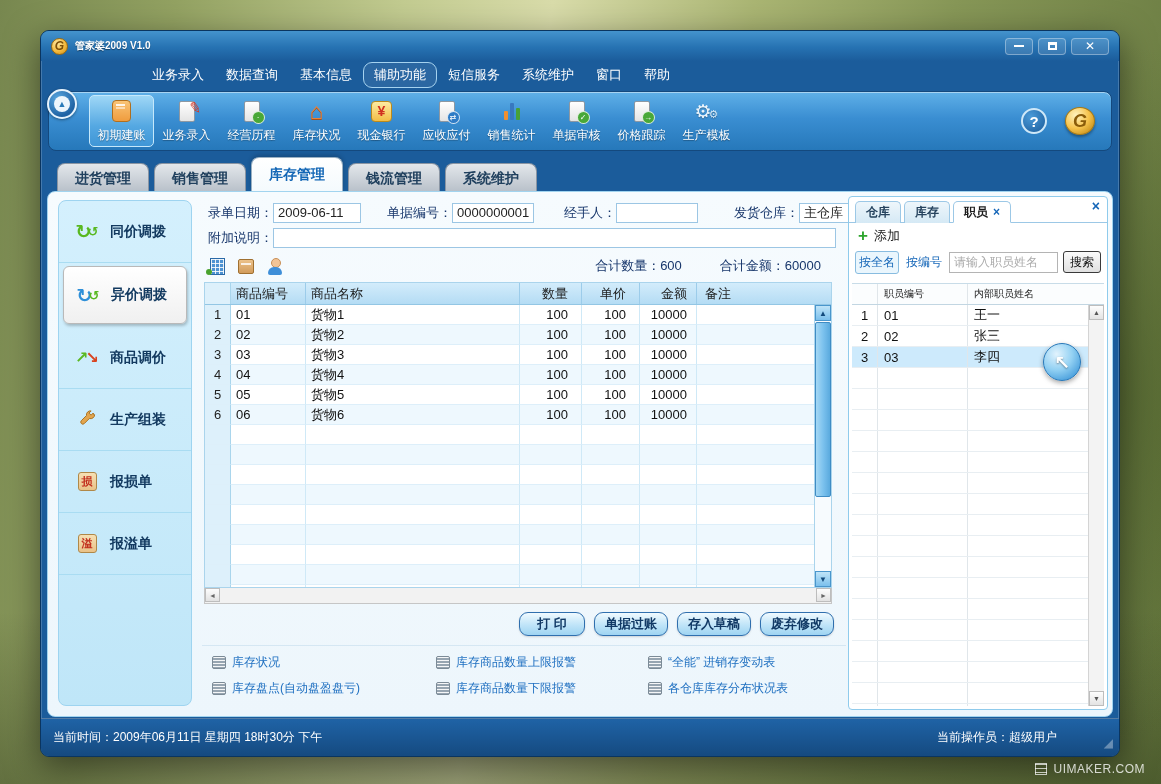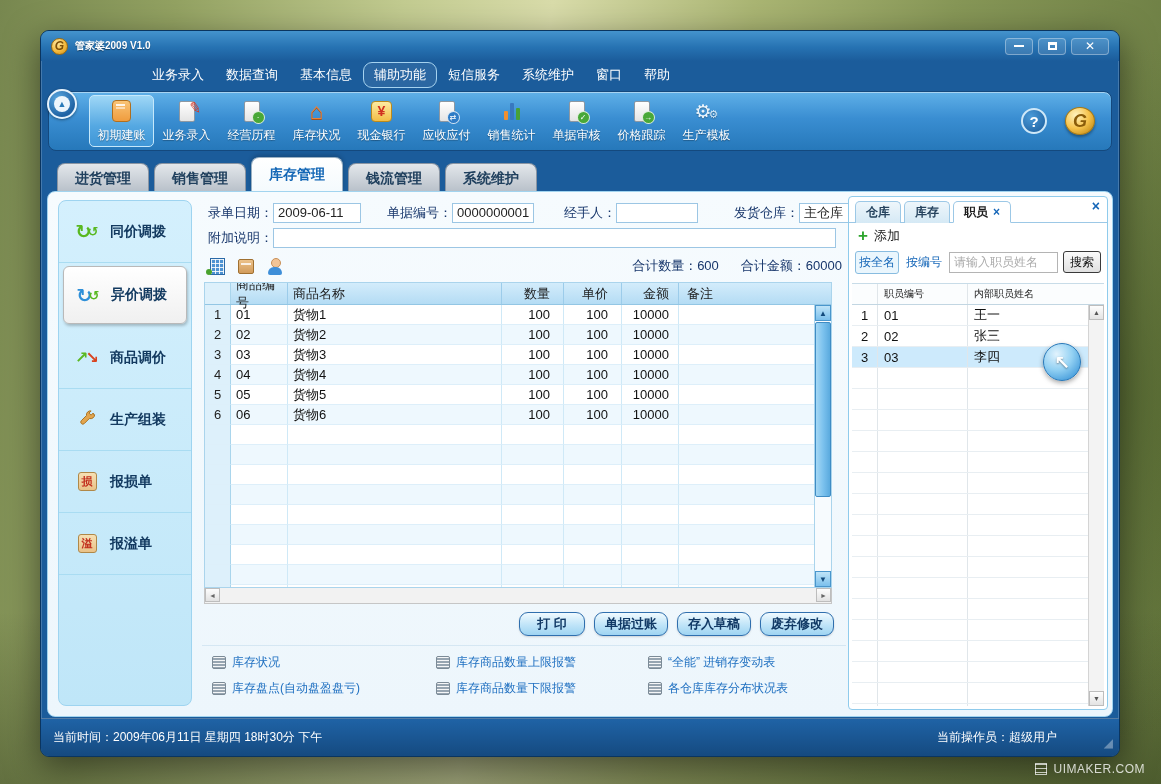--- a/index.html
+++ b/index.html
@@ -105,42 +105,42 @@
   .seal { width:19px; height:19px; border-radius:3px; background:linear-gradient(#f6e0b4,#e9c288); border:1px solid #b08848;
     color:#c22f1e; font-size:11px; font-weight:bold; display:flex; align-items:center; justify-content:center; }
 
   
   .center { position:absolute; left:154px; top:8px; width:644px; bottom:20px; font-size:13px; color:#17366b; }
   .frow { display:flex; align-items:center; height:25px; }
   .frow label { white-space:nowrap; }
   .tinput { height:20px; border:1px solid #9cc6e4; background:#fff; font-size:13px; padding:0 4px; color:#222;
     font-family:"Liberation Sans","DejaVu Sans",sans-serif; }
   .micons { height:32px; display:flex; align-items:center; gap:13px; padding-left:8px; }
-  .totals { margin-left:auto; display:flex; gap:22px; margin-right:4px; font-size:13px; }
+  .totals { margin-left:auto; display:flex; gap:38px; margin-right:25px; font-size:13px; }
   .building { width:15px; height:17px; background:#4e93d2; border:1px solid #2a6aa8; position:relative;
     background-image:linear-gradient(rgba(255,255,255,.85) 1px,transparent 1px),linear-gradient(90deg,rgba(255,255,255,.85) 1px,transparent 1px);
     background-size:4px 4px; }
   .building:after { content:""; position:absolute; left:-5px; bottom:-1px; width:6px; height:6px; border-radius:50%; background:#4aa32e; }
   .carton { width:16px; height:15px; background:linear-gradient(#ecc28a,#d29c5c); border:1px solid #a07030; border-radius:2px; position:relative; }
   .carton:before { content:""; position:absolute; left:2px; top:3px; width:10px; height:2px; background:rgba(255,255,255,.8); }
   .person { width:16px; height:17px; position:relative; }
   .person:before { content:""; position:absolute; top:0; left:4px; width:8px; height:8px; border-radius:50%; background:#f2c496; border:1px solid #c89058; }
   .person:after { content:""; position:absolute; bottom:0; left:1px; width:14px; height:8px; border-radius:6px 6px 2px 2px; background:#3e8ed8; }
 
   
   .grid { position:relative; width:628px; height:306px; margin-left:2px; border:1px solid #aad4ec; background:#fff; overflow:hidden; }
   .g-head { display:flex; height:22px; background:linear-gradient(#d3ecfb,#b4dcf4); border-bottom:1px solid #93c6e4; }
   .g-head > div { border-right:1px solid #9cccea; font-size:13px; color:#1c1c1c; display:flex; align-items:center; padding:0 5px; }
   .g-rows { position:absolute; left:0; top:22px; right:17px; bottom:0; }
   .grow { display:flex; height:20px; }
   .grow:nth-child(even) { background:#eef8fe; }
   .gc { border-right:1px solid #cfe9f7; border-bottom:1px solid #ddeffa; font-size:13px; color:#111;
     display:flex; align-items:center; padding:0 5px; overflow:hidden; }
   .c-no { width:26px; justify-content:center; background:#ddf0fb; border-right:1px solid #a9d5ec !important; color:#222; }
-  .c-code { width:57px; } .c-name { width:214px; }
+  .c-code { width:75px; } .c-name { width:214px; }
   .c-qty { width:62px; justify-content:flex-end; padding-right:13px !important; }
   .c-price { width:58px; justify-content:flex-end; padding-right:13px !important; }
   .c-amt { width:57px; justify-content:flex-end; padding-right:9px !important; }
   .c-rem { flex:1; border-right:none; }
   .g-head .c-rem { border-right:none; }
   .vscroll { position:absolute; right:0; top:22px; bottom:0; width:17px; background:#f7fbfe; border-left:1px solid #aad4ec; }
   .vs-btn { position:absolute; left:0; width:16px; height:16px; background:linear-gradient(#bfe4f8,#7cc0ec);
     border:1px solid #4a96cc; color:#134a7c; font-size:8px; display:flex; align-items:center; justify-content:center; cursor:pointer; }
   .vs-thumb { position:absolute; left:0; top:17px; width:16px; height:62%; border:1px solid #3f8cc4; border-radius:2px;
     background:linear-gradient(90deg,#a6d8f4,#7cc2ee 50%,#5aaade); cursor:grab; }

